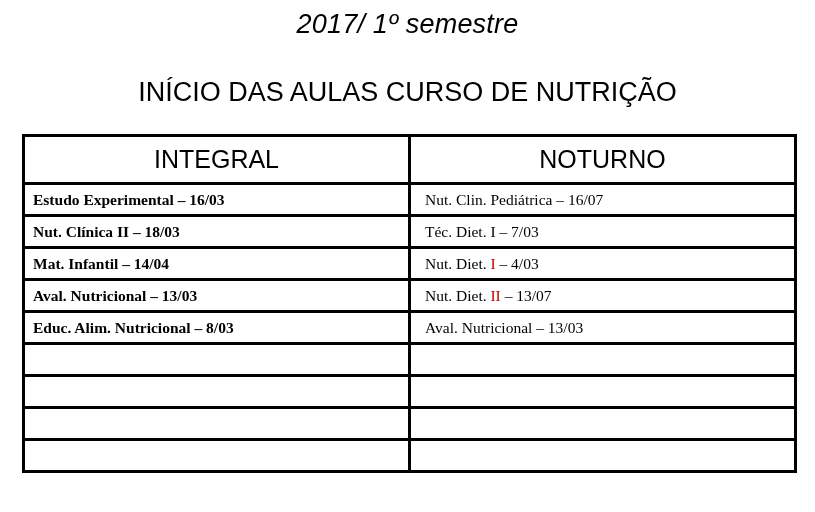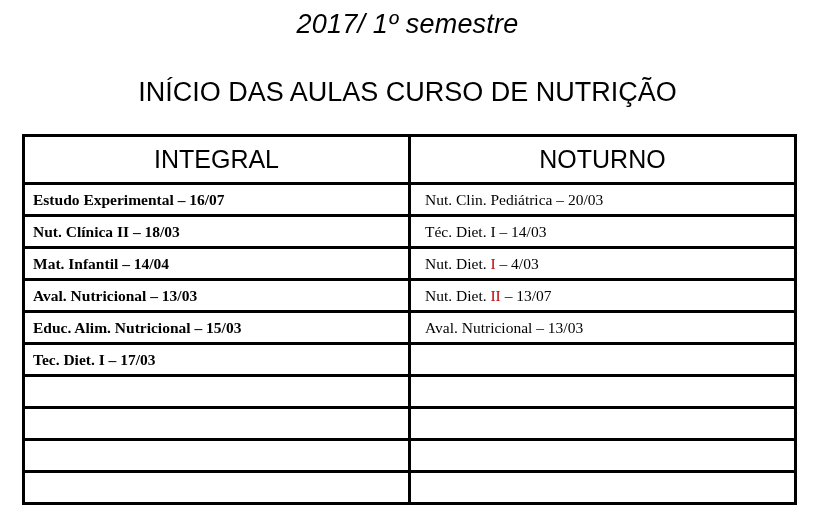--- a/index.html
+++ b/index.html
@@ -90,42 +90,38 @@
       <col class="col-right">
     </colgroup>
     <thead>
       <tr>
         <th>INTEGRAL</th>
         <th>NOTURNO</th>
       </tr>
     </thead>
     <tbody id="table-body">
         <tr>
-          <td class="integral">Estudo Experimental – 16/07</td>
-          <td class="noturno"><span>Nut. Clin. Pediátrica – 20/03</span><span class="red"></span><span></span></td>
+          <td class="integral">Estudo Experimental – 16/03</td>
+          <td class="noturno"><span>Nut. Clin. Pediátrica – 16/07</span><span class="red"></span><span></span></td>
         </tr>
         <tr>
           <td class="integral">Nut. Clínica II – 18/03</td>
-          <td class="noturno"><span>Téc. Diet. I – 14/03</span><span class="red"></span><span></span></td>
+          <td class="noturno"><span>Téc. Diet. I – 7/03</span><span class="red"></span><span></span></td>
         </tr>
         <tr>
           <td class="integral">Mat. Infantil – 14/04</td>
           <td class="noturno"><span>Nut. Diet. </span><span class="red">I</span><span> – 4/03</span></td>
         </tr>
         <tr>
           <td class="integral">Aval. Nutricional – 13/03</td>
           <td class="noturno"><span>Nut. Diet. </span><span class="red">II</span><span> – 13/07</span></td>
         </tr>
         <tr>
-          <td class="integral">Educ. Alim. Nutricional – 15/03</td>
+          <td class="integral">Educ. Alim. Nutricional – 8/03</td>
           <td class="noturno"><span>Aval. Nutricional – 13/03</span><span class="red"></span><span></span></td>
-        </tr>
-        <tr>
-          <td class="integral">Tec. Diet. I – 17/03</td>
-          <td class="noturno"><span></span><span class="red"></span><span></span></td>
         </tr>
         <tr>
           <td class="integral"></td>
           <td class="noturno"><span></span><span class="red"></span><span></span></td>
         </tr>
         <tr>
           <td class="integral"></td>
           <td class="noturno"><span></span><span class="red"></span><span></span></td>
         </tr>
         <tr>

